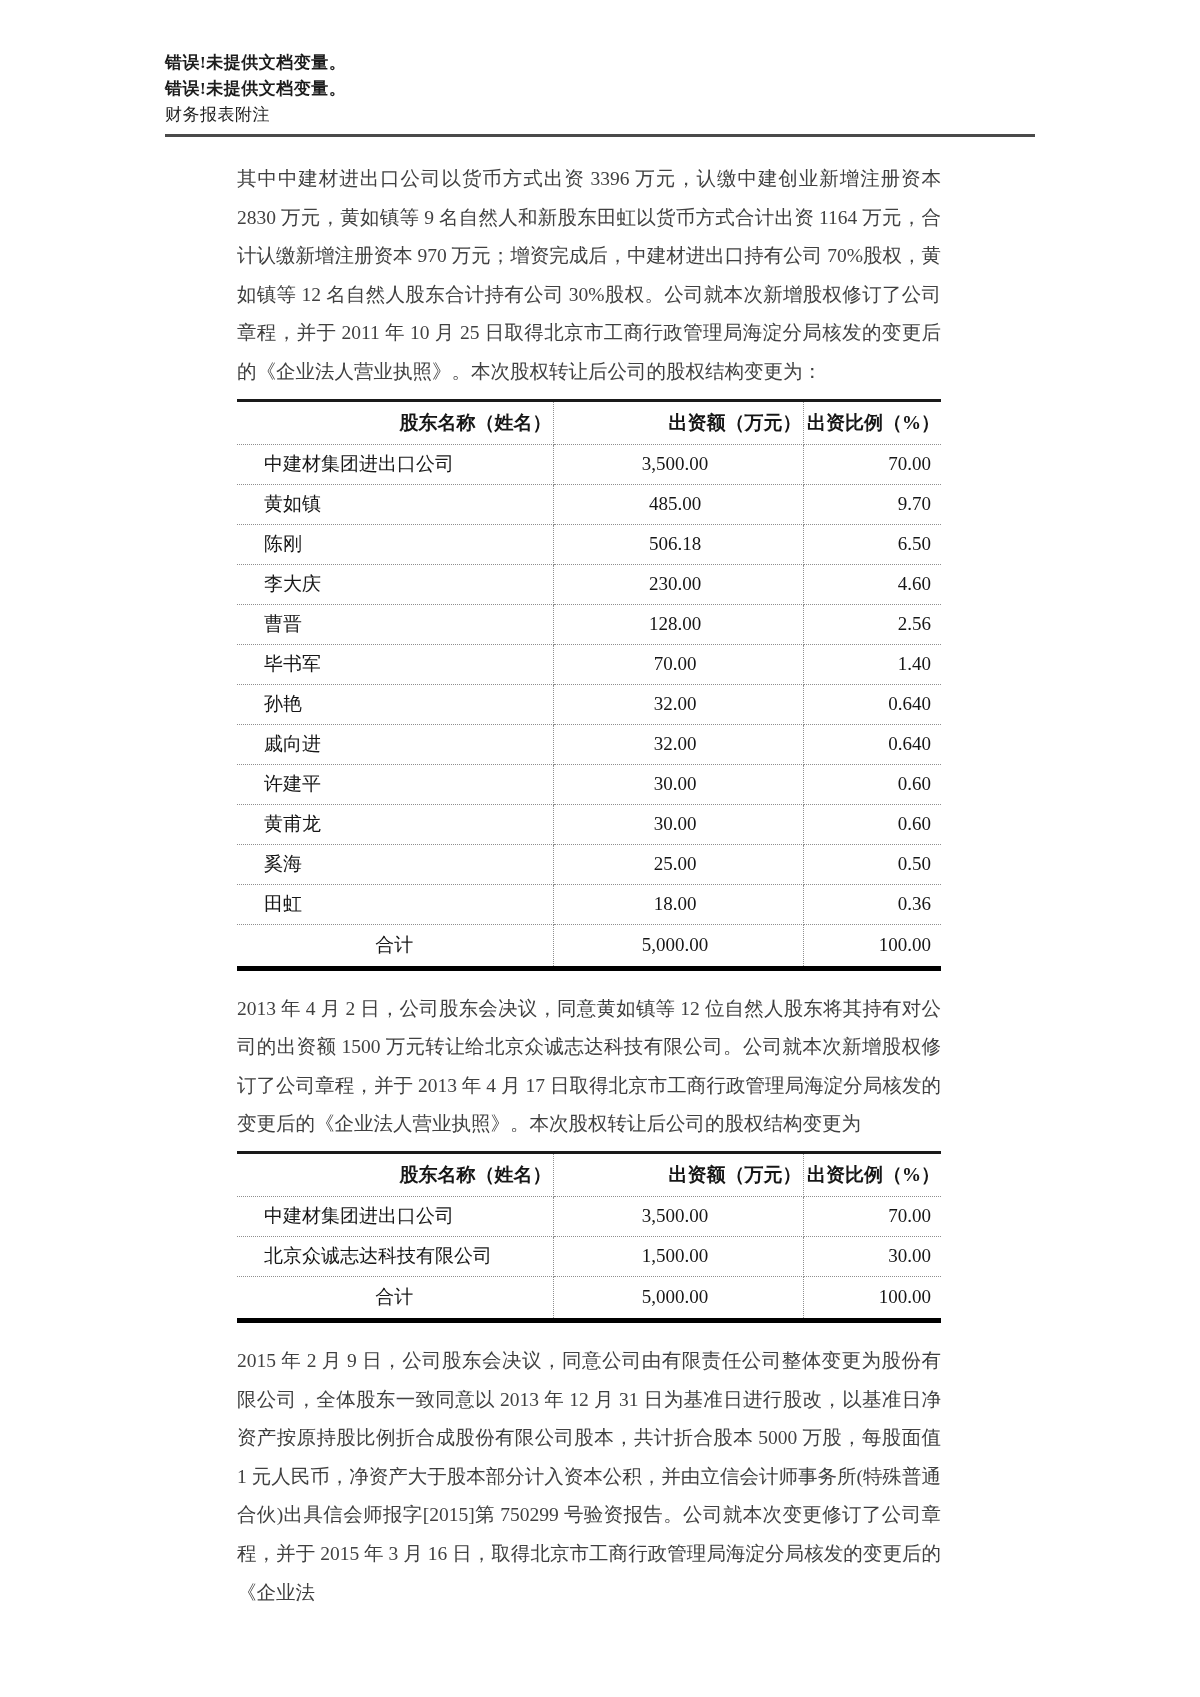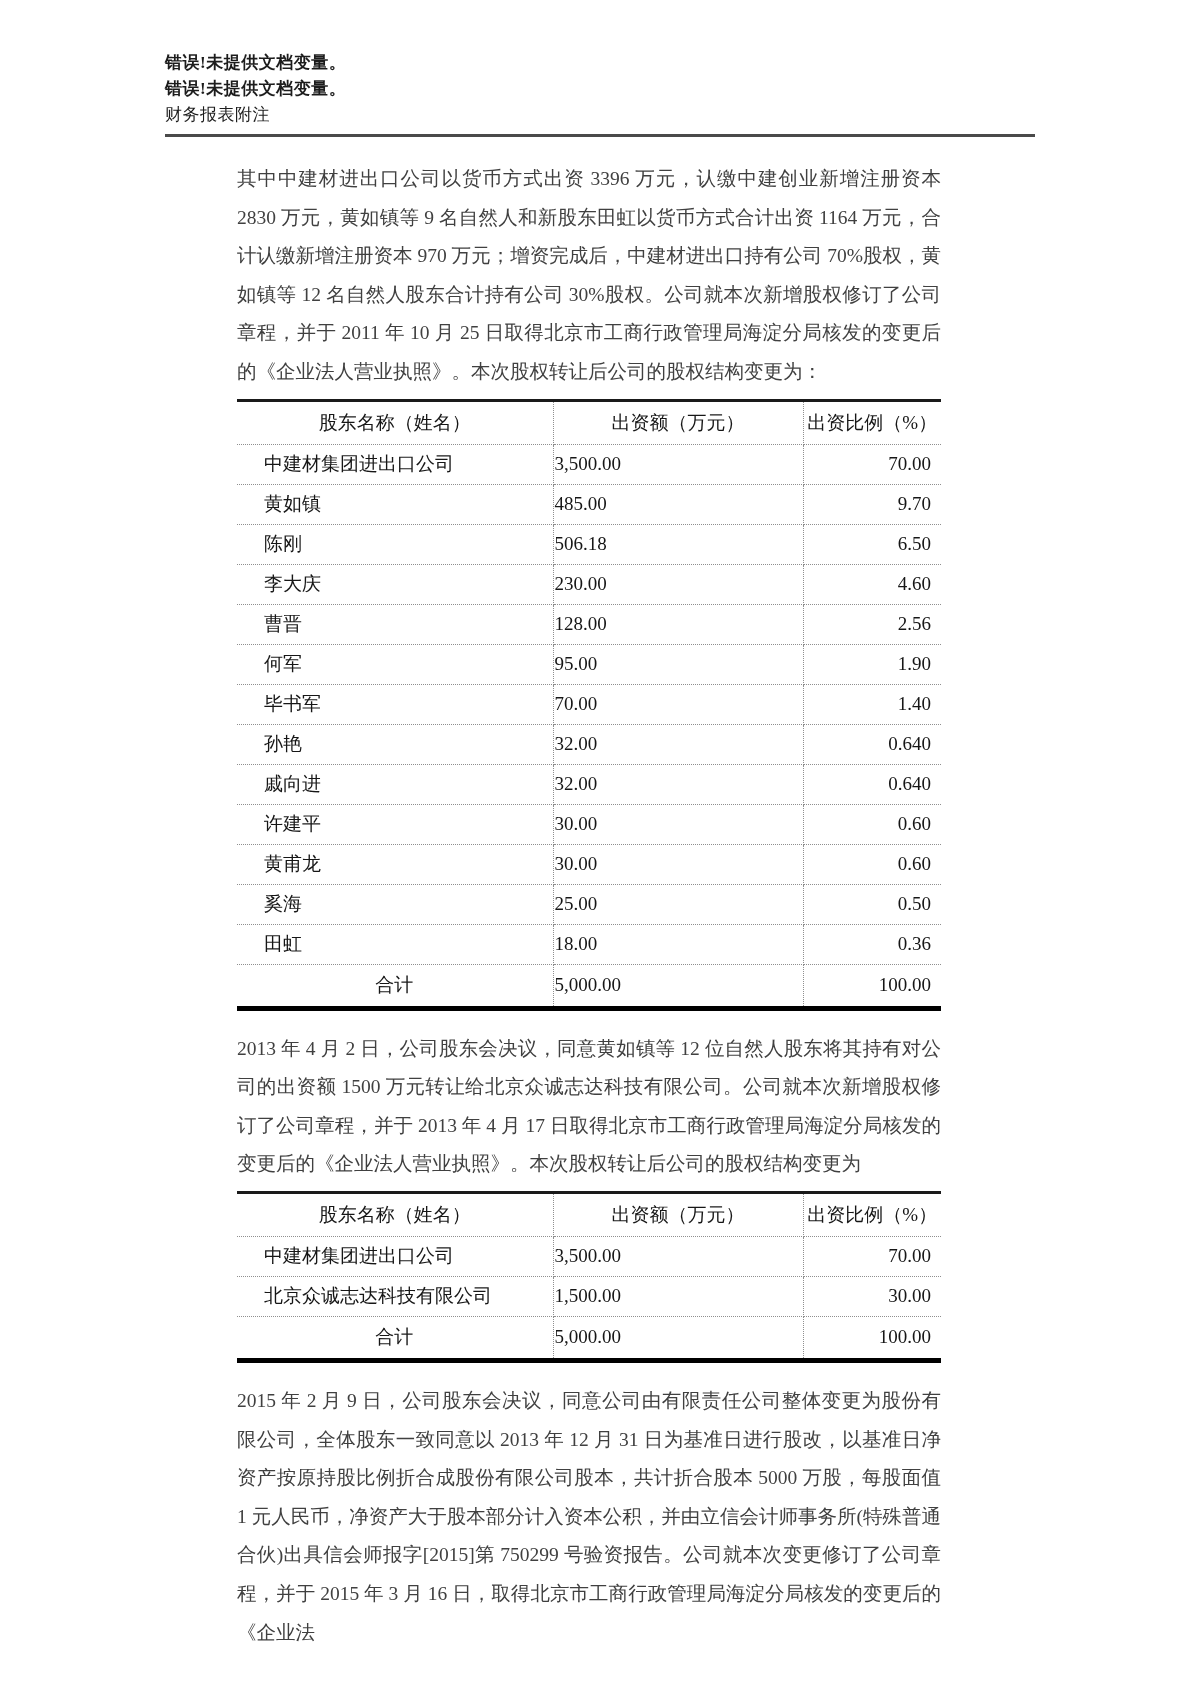--- a/index.html
+++ b/index.html
@@ -34,31 +34,31 @@
     width:704px; border-collapse:collapse; table-layout:fixed;
     margin-top:7px;
     border-top:3px solid #1a1a1a;
     border-bottom:5px solid #000;
     font-size:19px; color:#161616;
   }
   table.fin col.c0 { width:316px; }
   table.fin col.c1 { width:250px; }
   table.fin col.c2 { width:138px; }
   table.fin th {
-    font-weight:normal; text-align:center; height:40px;
+    font-weight:bold; text-align:right; height:40px;
     border-bottom:1px dotted #8f8f8f;
   }
   table.fin tbody td {
     height:37px; border-bottom:1px dotted #8f8f8f;font-family:Liberation Serif, serif;
   }
   table.fin tfoot td { height:39px; }
   table.fin th:not(:last-child),
   table.fin td:not(:last-child) { border-right:1px dotted #8f8f8f; }
   table.fin td.c0 { text-align:left;  padding-left:27px; }
-  table.fin td.c1 { text-align:left; padding-right:7px; }
+  table.fin td.c1 { text-align:center; padding-right:7px; }
   table.fin td.c2 { text-align:right; padding-right:10px; }
   table.fin tfoot td.c0 { text-align:center; padding-left:0; }
 </style>
 </head>
 <body>
 
 <div class="page">
 
   <div class="doc-header">
     <div class="hline bold">错误!未提供文档变量。</div>
@@ -102,25 +102,20 @@
           </tr>
           <tr>
             <td class="c0">李大庆</td>
             <td class="c1">230.00</td>
             <td class="c2">4.60</td>
           </tr>
           <tr>
             <td class="c0">曹晋</td>
             <td class="c1">128.00</td>
             <td class="c2">2.56</td>
-          </tr>
-          <tr>
-            <td class="c0">何军</td>
-            <td class="c1">95.00</td>
-            <td class="c2">1.90</td>
           </tr>
           <tr>
             <td class="c0">毕书军</td>
             <td class="c1">70.00</td>
             <td class="c2">1.40</td>
           </tr>
           <tr>
             <td class="c0">孙艳</td>
             <td class="c1">32.00</td>
             <td class="c2">0.640</td>

